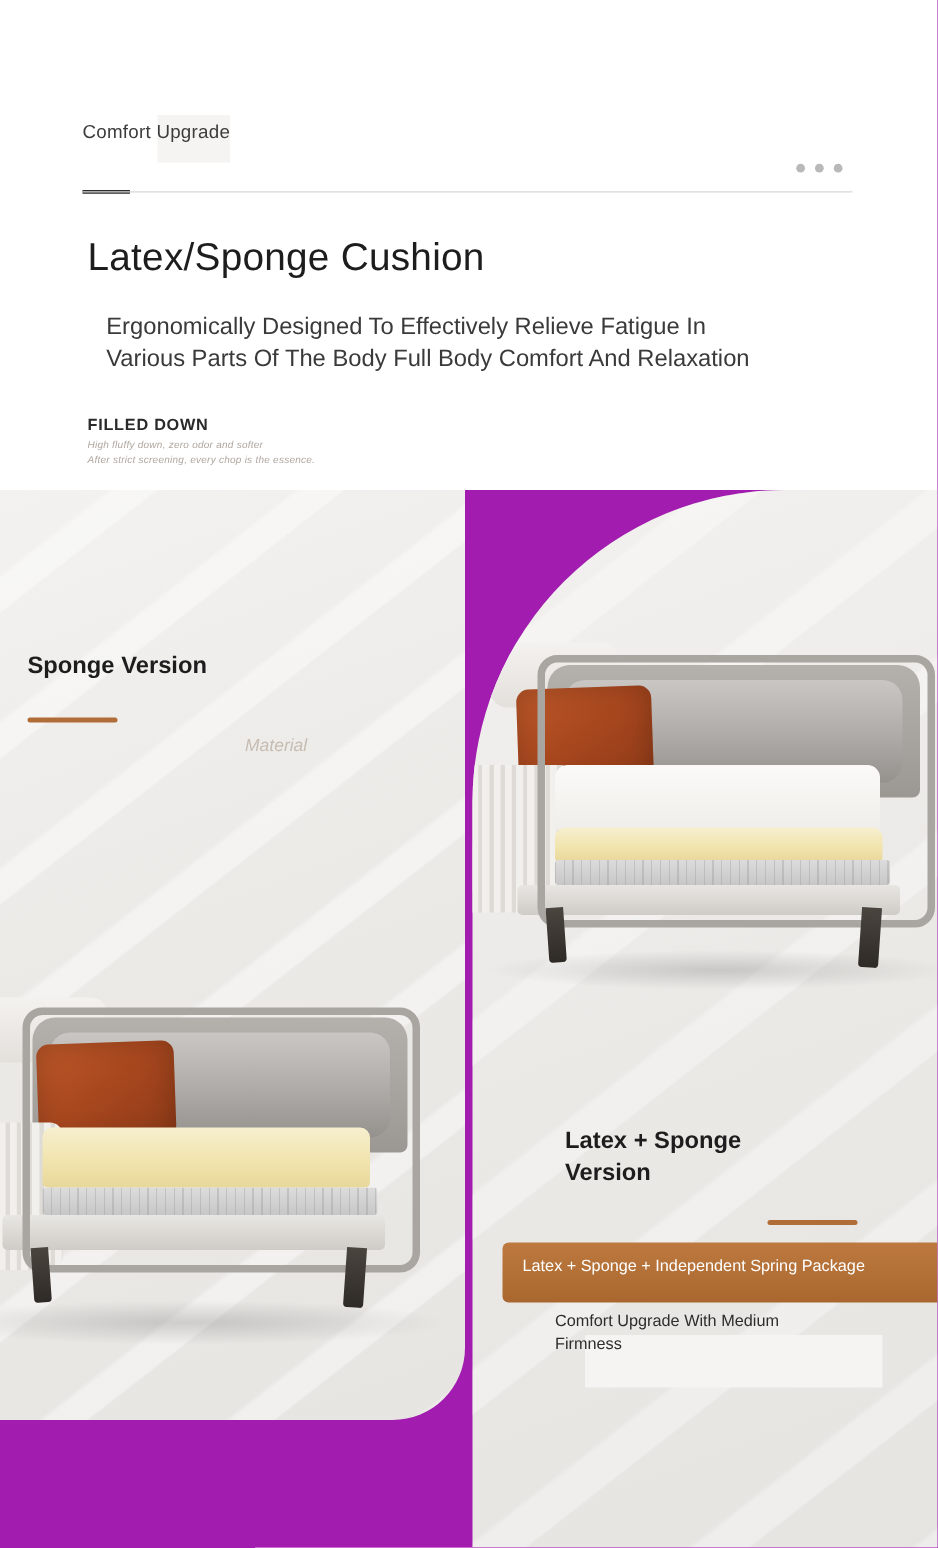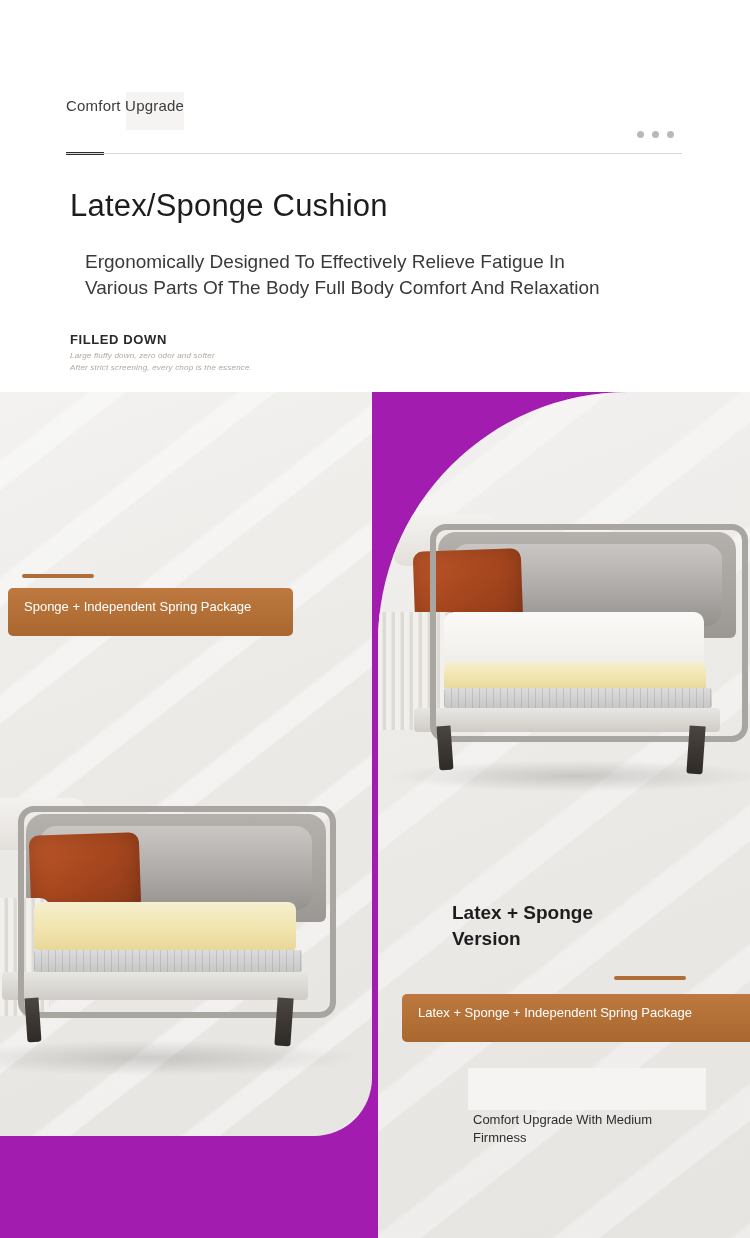--- a/index.html
+++ b/index.html
@@ -307,21 +307,21 @@
     <div class="header-rule"></div>
     <div class="dots">
       <span></span>
       <span></span>
       <span></span>
     </div>
     <div class="main-title">Latex/Sponge Cushion</div>
     <div class="subtitle">Ergonomically Designed To Effectively Relieve Fatigue In Various Parts Of The Body Full Body Comfort And Relaxation</div>
     <div class="filled-down">FILLED DOWN</div>
     <div class="micro-copy">
-      <div>Large fluffy down, zero odor and softer</div>
+      <div>High fluffy down, zero odor and softer</div>
       <div>After strict screening, every chop is the essence.</div>
     </div>
   </div>
 
   <div class="photo-area">
 
     <div class="panel-left">
       <div class="light-streaks"></div>
 
       <div class="sofa" style="left:-70px; top:400px; width:470px; height:290px;">
@@ -332,23 +332,23 @@
         <div class="pillow" style="left:100px; top:42px; width:110px; height:78px;"></div>
         <div class="arm-ribbed" style="left:24px; top:106px; width:96px; height:118px;"></div>
         <div class="cushion-latex" style="left:104px; top:110px; width:262px; height:48px;"></div>
         <div class="spring-layer" style="left:104px; top:158px; width:268px; height:22px;"></div>
         <div class="base-rail" style="left:72px; top:180px; width:306px; height:28px;"></div>
         <div class="frame" style="left:88px; top:14px; width:306px; height:200px;"></div>
         <div class="leg" style="left:346px; top:206px; width:16px; height:48px; transform:rotate(4deg);"></div>
         <div class="leg" style="left:96px; top:206px; width:14px; height:44px; transform:rotate(-4deg);"></div>
       </div>
 
+      <div class="section-heading" style="left:22px; top:128px;">Sponge Version</div>
       <div class="accent-bar" style="left:22px; top:182px; width:72px;"></div>
       <div class="faint-script" style="left:196px; top:196px;">Material</div>
-      <div class="tag-pill" style="left:8px; top:196px; width:285px; height:48px;">Sponge + Independent Spring Package</div>
     </div>
 
     <div class="panel-right">
       <div class="light-streaks soft"></div>
 
       <div class="sofa" style="left:-12px; top:120px; width:420px; height:290px;">
         <div class="shadow" style="left:20px; top:248px; width:380px; height:32px;"></div>
         <div class="headrest" style="left:26px; top:2px; width:104px; height:52px;"></div>
         <div class="backrest" style="left:72px; top:20px; width:298px; height:106px;"></div>
         <div class="backrest-shade" style="left:86px; top:32px; width:270px; height:82px;"></div>
@@ -361,17 +361,17 @@
         <div class="frame" style="left:64px; top:12px; width:306px; height:206px;"></div>
         <div class="leg" style="left:322px; top:214px; width:16px; height:48px; transform:rotate(4deg);"></div>
         <div class="leg" style="left:72px; top:214px; width:14px; height:44px; transform:rotate(-4deg);"></div>
       </div>
 
       <div class="section-heading" style="left:74px; top:508px; width:210px;">Latex + Sponge Version</div>
       <div class="accent-bar" style="left:236px; top:584px; width:72px;"></div>
       <div class="faint-script" style="left:52px; top:612px;">Packing  Independent  spring</div>
       <div class="tag-pill" style="left:24px; top:602px; width:368px; height:48px;">Latex + Sponge + Independent Spring Package</div>
       <div class="ghost-panel" style="left:90px; top:676px; width:238px; height:42px;"></div>
-      <div class="desc-text" style="left:66px; top:719px; width:230px;margin-left:29px;">Comfort Upgrade With Medium Firmness</div>
+      <div class="desc-text" style="left:66px; top:656px; width:230px;">Comfort Upgrade With Medium Firmness</div>
     </div>
 
   </div>
 </div>
 
 </body></html>

